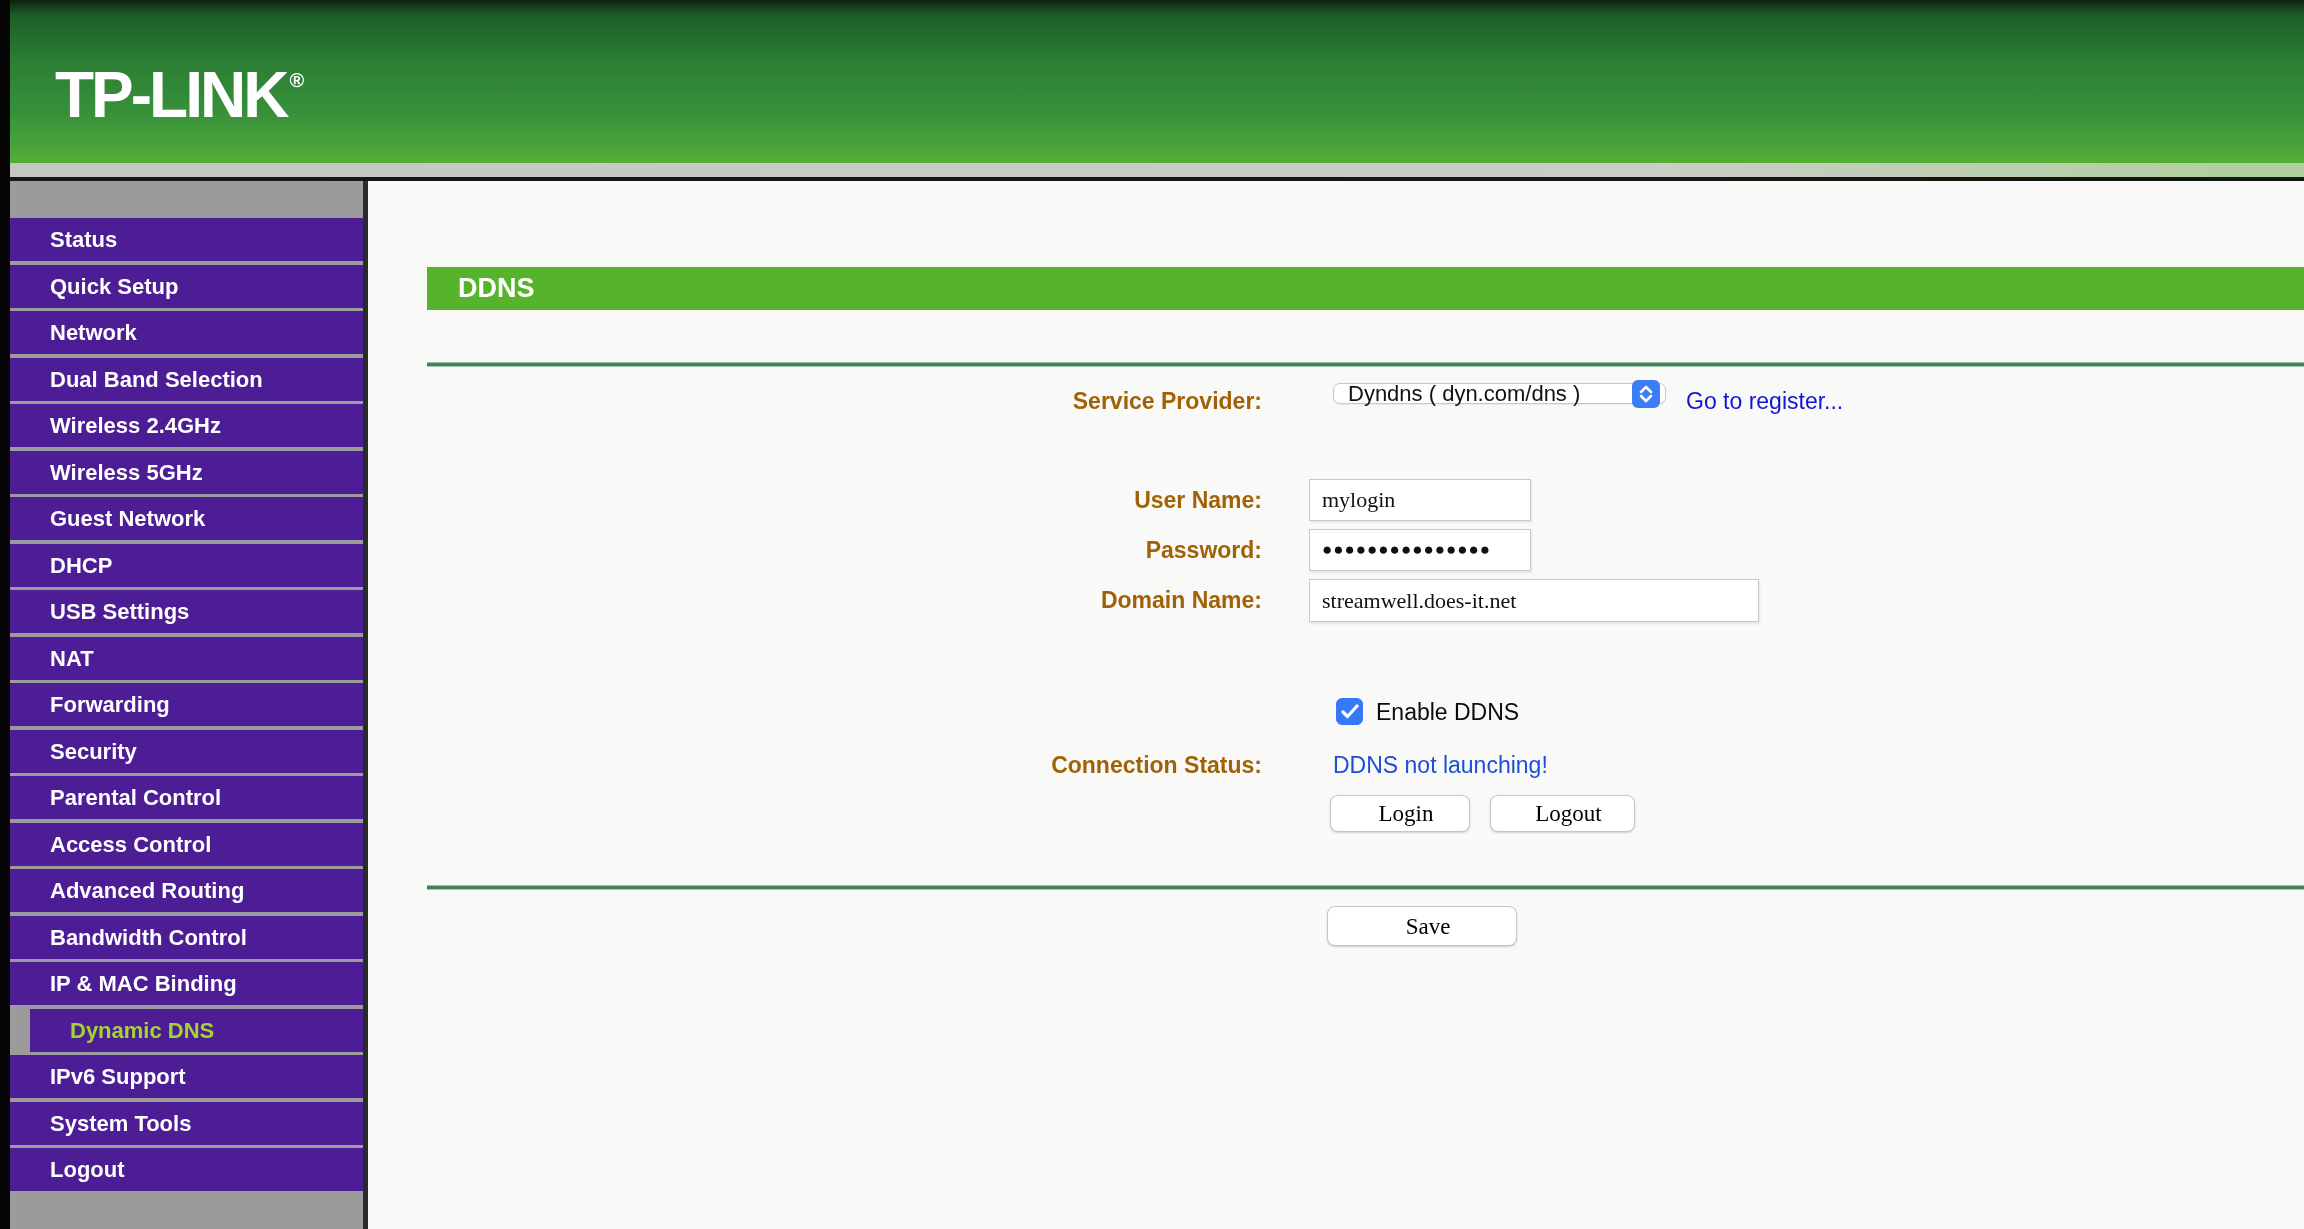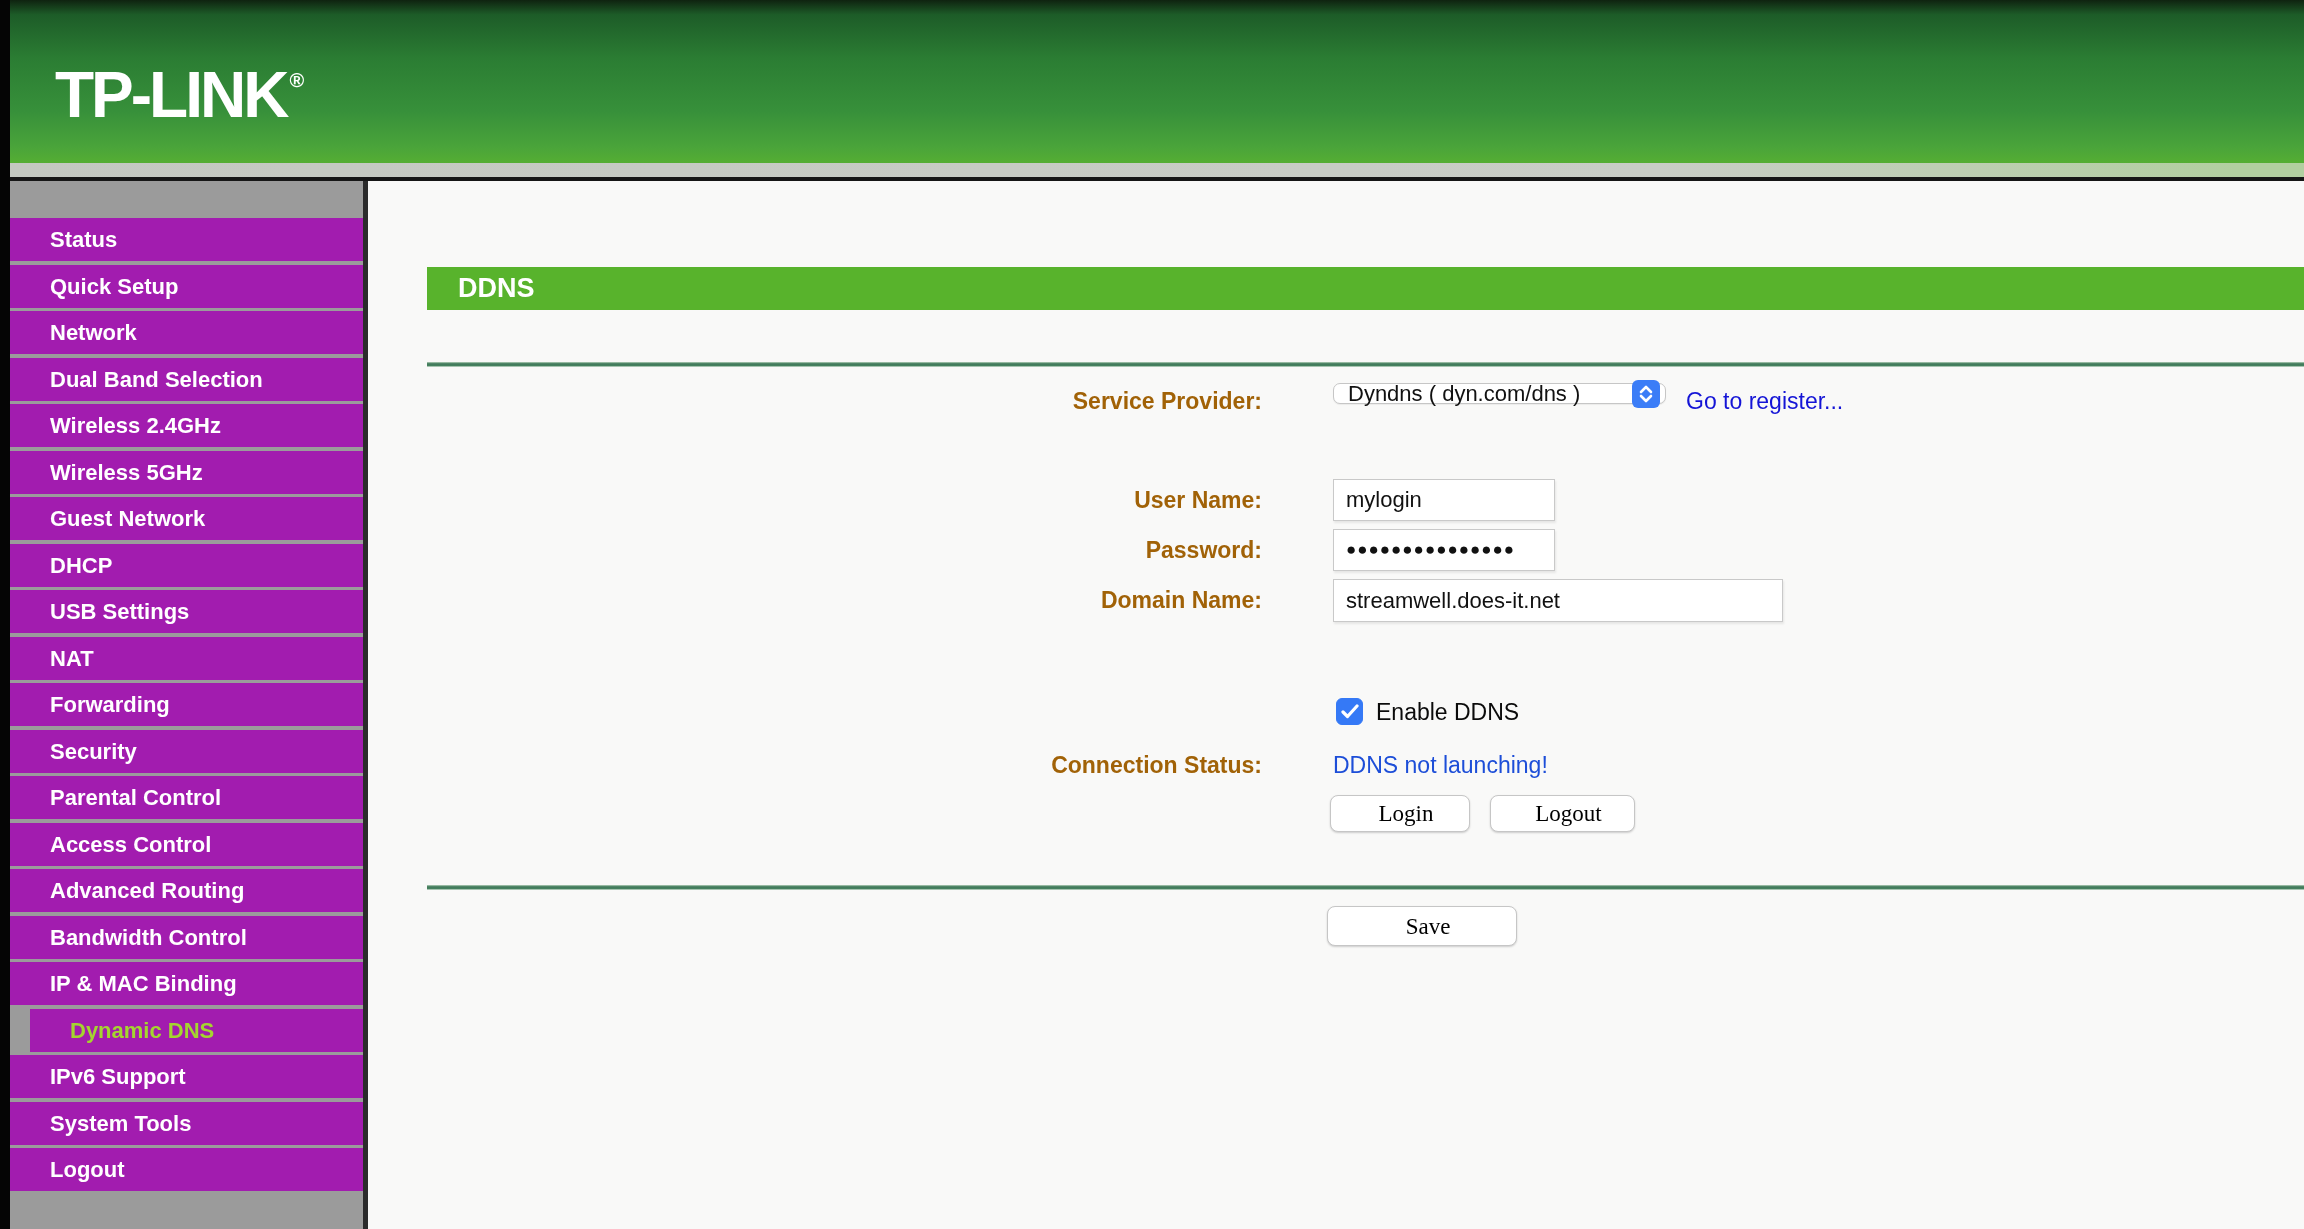--- a/index.html
+++ b/index.html
@@ -13,21 +13,21 @@
     font-weight:bold; letter-spacing:-3px; white-space:nowrap; }
   .logo sup { font-size:20px; letter-spacing:0; position:relative; top:-8px; left:3px; }
   .strip-light { position:absolute; left:0; top:163px; width:2304px; height:14px;
     background:linear-gradient(90deg,#c4c8c1 0%,#c9cdc6 72%,#b2cfa0 97%); }
   .strip-dark { position:absolute; left:0; top:177px; width:2304px; height:4px; background:#161616; }
   .left-edge { position:absolute; left:0; top:0; width:10px; height:1229px; background:#050505; z-index:5; }
 
   
   .sidebar { position:absolute; left:10px; top:181px; width:353px; height:1048px;
     background:#9b9b9b; padding-top:37px; }
-  .menu-item { height:43px; margin-bottom:3.5px; background:#a21caf; color:#ffffff;
+  .menu-item { height:43px; margin-bottom:3.5px; background:#4c1d95; color:#ffffff;
     font-size:22px; font-weight:bold; line-height:43px; padding-left:40px; cursor:pointer;
     white-space:nowrap; overflow:hidden; }
   .menu-item.active { color:#a4d52f;margin-left:20px; }
   .sidebar-divider { position:absolute; left:363px; top:181px; width:5px; height:1048px; background:#2b2b2b; }
 
   
   .content { position:absolute; left:368px; top:181px; width:1936px; height:1048px; background:#f9f9f8; }
   .ddns-bar { position:absolute; left:59px; right:0; top:86px; height:43px; background:#58b32c;
     color:#fff; font-size:27px; font-weight:bold; line-height:43px; padding-left:31px; }
   .sep { position:absolute; left:59px; right:0; height:5px;
@@ -43,22 +43,22 @@
     border:1px solid #c6c6c6; border-radius:7px; display:flex; align-items:center;
     padding:0 5px 0 14px; font-size:22px; color:#111; cursor:pointer;
     box-shadow:0 1px 1px rgba(0,0,0,0.06); }
   .select .sel-text { flex:1; white-space:nowrap; overflow:hidden; }
   .stepper { width:28px; height:28px; border-radius:6px; background:#3b7df7; flex:0 0 auto;
     display:flex; align-items:center; justify-content:center; }
 
   .reg-link { position:absolute; left:1318px; top:205px; font-size:23px; color:#1414d6;
     line-height:30px; cursor:pointer; white-space:nowrap; }
 
-  .tinput { position:absolute; left:965px; background:#fff; border:1px solid #c9c9c9;
-    font-size:22px; color:#111; padding:15px 12px; font-family:Liberation Sans, sans-serif;
+  .tinput { position:absolute; left:941px; background:#fff; border:1px solid #c9c9c9;
+    font-size:22px; color:#111; padding:15px 12px; font-family:Liberation Serif, serif;
     box-shadow:1px 2px 2px rgba(0,0,0,0.08); outline:none; }
   .in-user   { top:298px; width:222px; height:42px; }
   .in-pass   { top:348px; width:222px; height:42px; font-size:17px; letter-spacing:1px; }
   .in-domain { top:398px; width:450px; height:43px; }
 
   .checkbox { position:absolute; left:968px; top:517px; width:27px; height:27px;
     border:1px solid #b9b9b9; border-radius:6px; background:#fff; cursor:pointer;
     display:flex; align-items:center; justify-content:center; }
   .checkbox.checked { background:#3579f6; border-color:#3579f6; }
   .checkbox.checked svg { display:block; }

